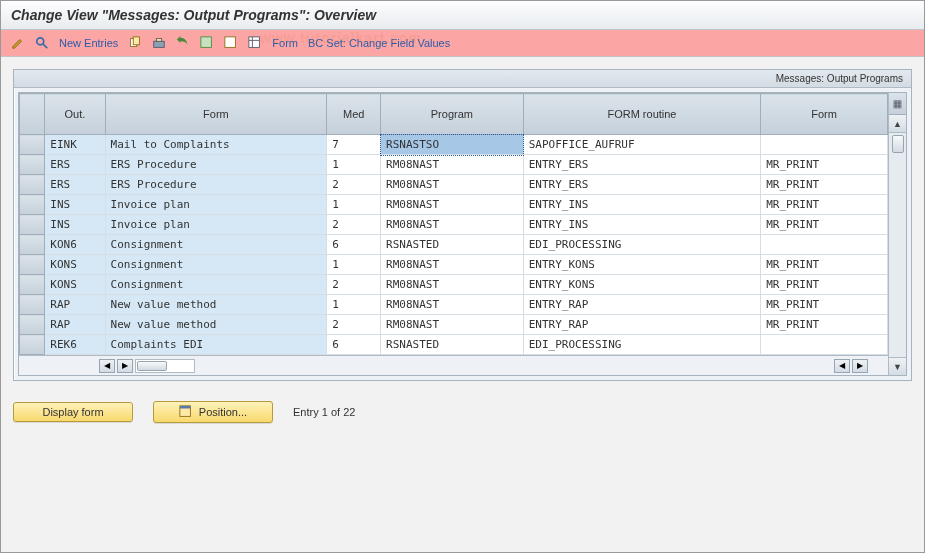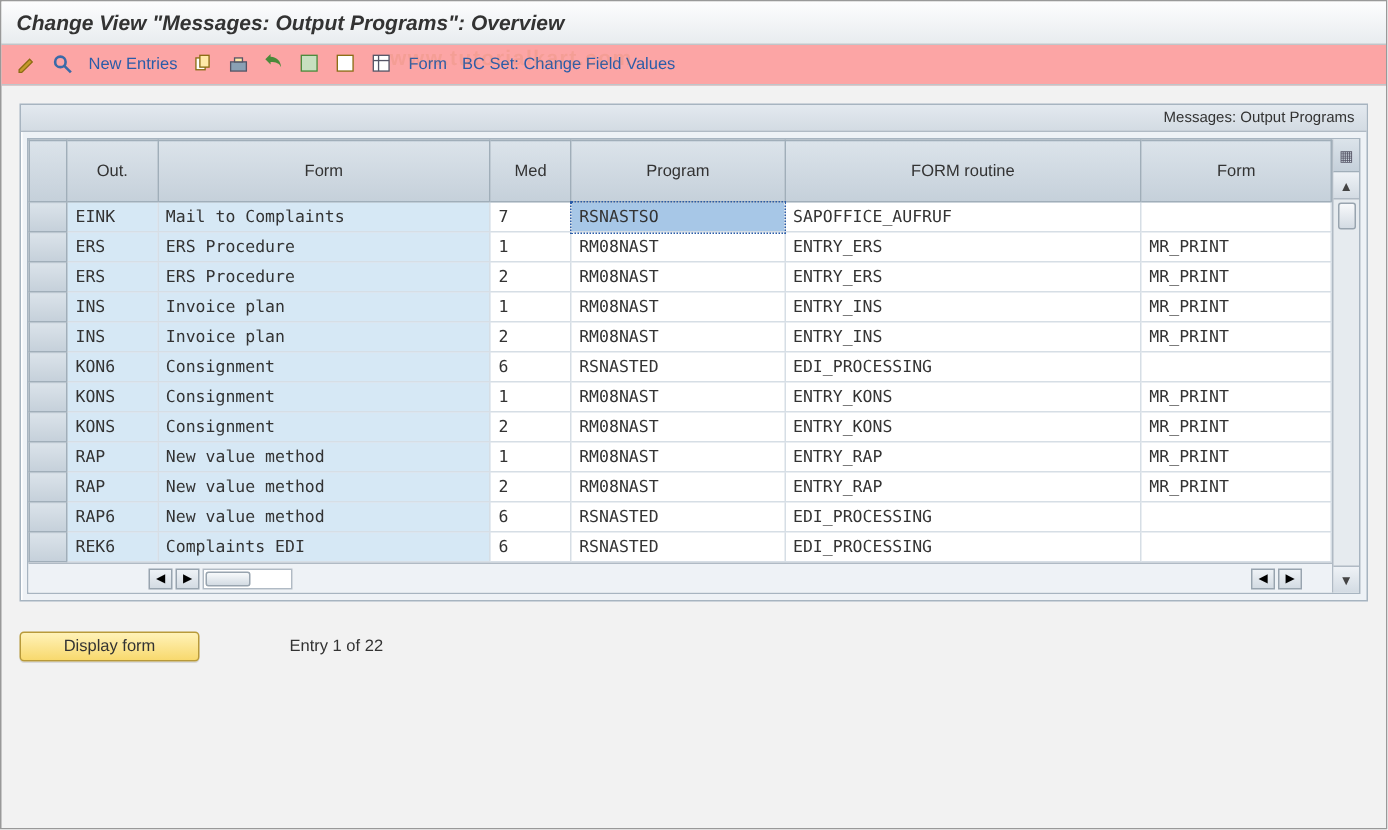--- a/index.html
+++ b/index.html
@@ -166,21 +166,21 @@
       width: 60px; height:14px;
       background:#fff; border:1px solid #b0bac4;
       display:flex; align-items:center;
     }
     .hscroll .hthumb {
       width: 30px; height:10px;
       background: linear-gradient(to bottom,#f7f9fb,#d3dbe3);
       border:1px solid #98a4af; border-radius:2px; margin-left:1px;
     }
     .footer {
-      display:flex; align-items:center; gap: 60px;
+      display:flex; align-items:center; gap: 20px;
       margin-top: 20px;
     }
     .sap-button {
       background: linear-gradient(to bottom, #fff2b8, #f8d96e);
       border: 1px solid #b89a3a;
       border-radius: 3px;
       padding: 3px 18px;
       font-size: 11px;
       color: #333;
       cursor: pointer;
@@ -363,29 +363,20 @@
                   <td>MR_PRINT</td>
                 </tr>
                 <tr>
                   <td class="row-select"></td>
                   <td class="key-col">RAP</td>
                   <td class="key-col">New value method</td>
                   <td>2</td>
                   <td class="">RM08NAST</td>
                   <td>ENTRY_RAP</td>
                   <td>MR_PRINT</td>
-                </tr>
-                <tr>
-                  <td class="row-select"></td>
-                  <td class="key-col">RAP6</td>
-                  <td class="key-col">New value method</td>
-                  <td>6</td>
-                  <td class="">RSNASTED</td>
-                  <td>EDI_PROCESSING</td>
-                  <td></td>
                 </tr>
                 <tr>
                   <td class="row-select"></td>
                   <td class="key-col">REK6</td>
                   <td class="key-col">Complaints EDI</td>
                   <td>6</td>
                   <td class="">RSNASTED</td>
                   <td>EDI_PROCESSING</td>
                   <td></td>
                 </tr>
@@ -413,16 +404,23 @@
           <div class="thumb"></div>
           <div class="btn bot">▼</div>
         </div>
       </div>
     </div>
 
     <div class="footer">
       <button class="sap-button">
         <span>Display form</span>
       </button>
+      <button class="sap-button">
+        <svg class="icon-svg" viewBox="0 0 16 16">
+            <rect x="1" y="1" width="12" height="12" fill="#ffe9a8" stroke="#8a6b12"></rect>
+            <rect x="1" y="1" width="12" height="3" fill="#5a7aa8"></rect>
+          </svg>
+        <span>Position...</span>
+      </button>
       <span class="status-text">Entry 1 of 22</span>
     </div>
   </div>
 </div>
 
 </body></html>

